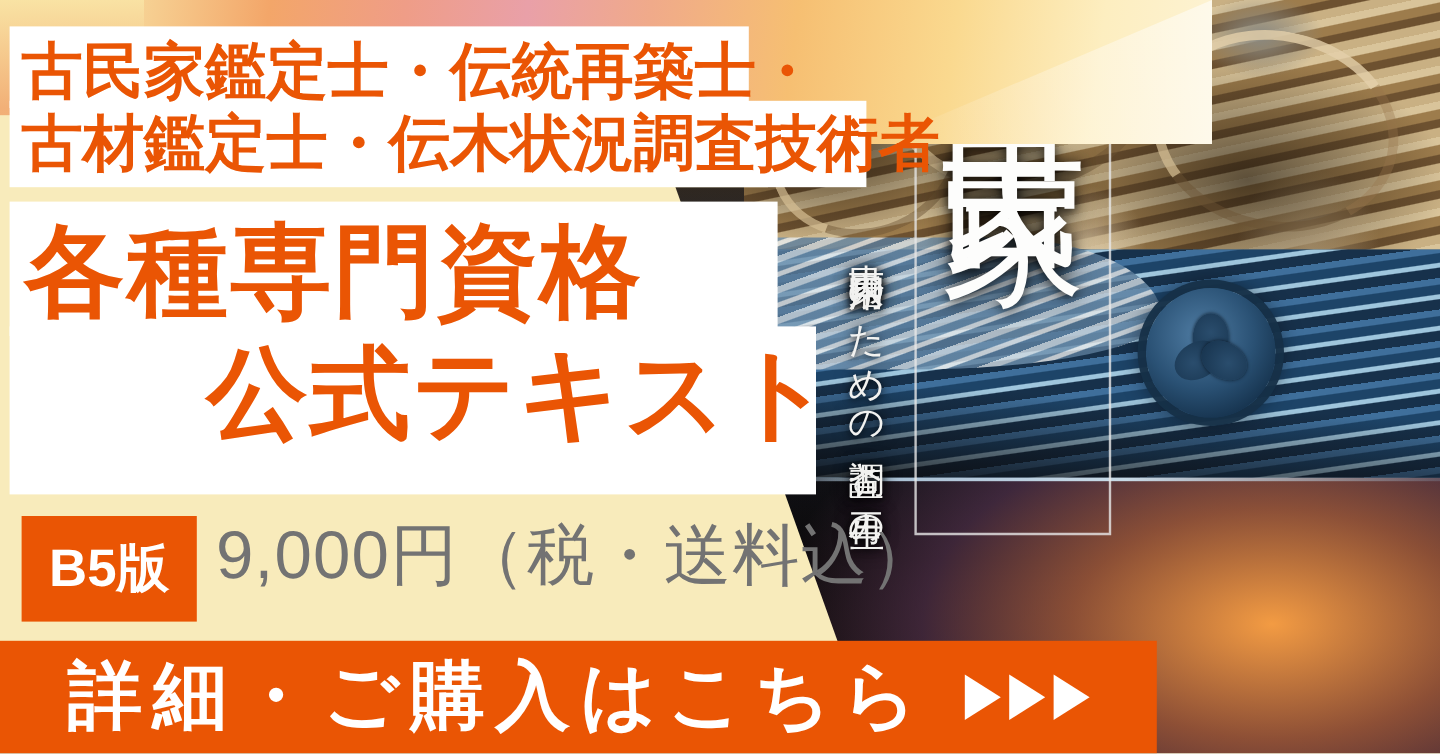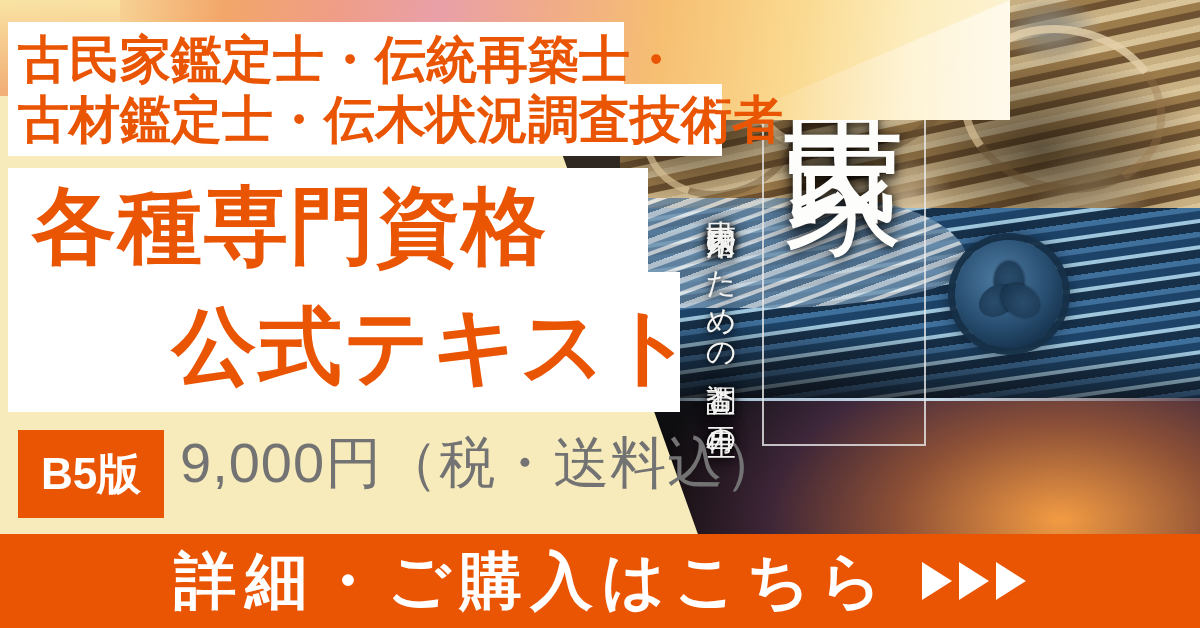--- a/index.html
+++ b/index.html
@@ -281,22 +281,22 @@
   .title-line {
     position: absolute;
     font-family: "Liberation Sans", "DejaVu Sans", sans-serif;
     font-weight: 700;
     font-size: 84px;
     line-height: 1;
     letter-spacing: 2px;
     color: #ea5504;
     white-space: nowrap;
   }
-  .title-line-1 { left: 32px;  top: 184px; }
-  .title-line-2 { left: 172px; top: 304px; }
+  .title-line-1 { left: 20px;  top: 184px; }
+  .title-line-2 { left: 172px; top: 288px; font-family: Liberation Serif, serif; }
 
   
   .badge {
     position: absolute;
     left: 18px; top: 430px;
     width: 146px; height: 88px;
     background: #ea5504;
     display: flex;
     align-items: center;
     justify-content: center;
@@ -318,21 +318,21 @@
     line-height: 1.1;
     color: #737373;
     white-space: nowrap;
     letter-spacing: 1px;
   }
 
   
   .cta-bar {
     position: absolute;
     left: 0; bottom: 0;
-    width: 1200px; height: 94px;
+    width: 964px; height: 94px;
     background: #ea5504;
     display: flex;
     align-items: center;
     justify-content: center;
     gap: 26px;
   }
   .cta-text {
     font-family: "Liberation Sans", "DejaVu Sans", sans-serif;
     font-weight: 700;
     font-size: 62px;

